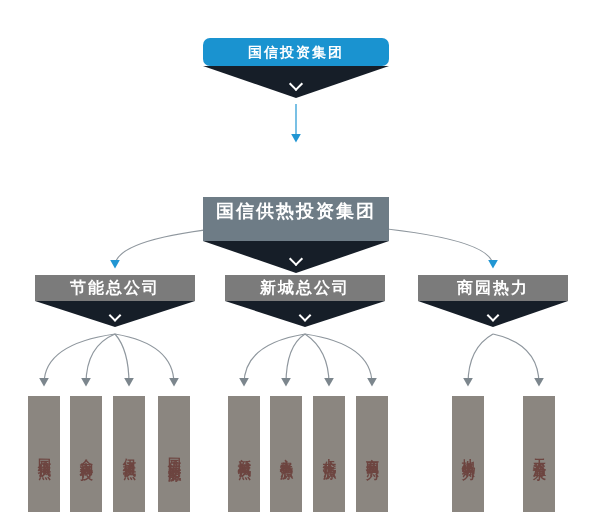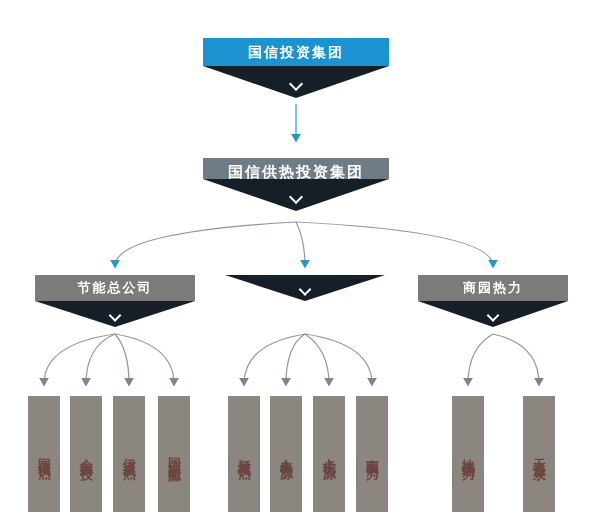--- a/index.html
+++ b/index.html
@@ -29,23 +29,23 @@
   .conn.blue { stroke: var(--arrow-blue, #2196d3); }
 
   .banner { position: absolute; }
   .banner .rect {
     width: 100%;
     text-align: center;
     color: #ffffff;
     font-weight: bold;
     letter-spacing: 2px;
   }
-  .banner .rect.blue  { background: var(--root-banner, #1a93d0); height: 28px; line-height: 28px; font-size: 14px; }
-  .banner .rect.slate { background: var(--level2-banner, #6e7c86); height: 21px; line-height: 28px; font-size: 15px; }
-  .banner .rect.gray  { background: var(--division-banner, #7b7b7b); height: 26px; line-height: 26px; font-size: 13px; }
+  .banner .rect.blue  { background: var(--root-banner, #1a93d0); height: 28px; line-height: 28px; font-size: 14px; border-radius: 7px; }
+  .banner .rect.slate { background: var(--level2-banner, #6e7c86); height: 44px; line-height: 28px; font-size: 18px; margin-top: 39px; }
+  .banner .rect.gray  { background: var(--division-banner, #7b7b7b); height: 26px; line-height: 26px; font-size: 16px; }
   .banner .pennant {
     position: relative;
     width: 100%;
     background: var(--pennant-dark, #161e28);
     clip-path: polygon(0 0, 100% 0, 50% 100%);
   }
   .banner .pennant.tall  { height: 32px; }
   .banner .pennant.short { height: 26px; }
   .chev {
     position: absolute;
@@ -129,20 +129,21 @@
   </div>
 
   <div class="banner" style="left:35px; top:275px; width:160px;">
     <div class="rect gray">节能总公司</div>
     <div class="pennant short">
       <span class="chev"></span>
     </div>
   </div>
 
   <div class="banner" style="left:225px; top:275px; width:160px;">
+    <div class="rect gray">新城总公司</div>
     <div class="pennant short">
       <span class="chev"></span>
     </div>
   </div>
 
   <div class="banner" style="left:418px; top:275px; width:150px;">
     <div class="rect gray">商园热力</div>
     <div class="pennant short">
       <span class="chev"></span>
     </div>

